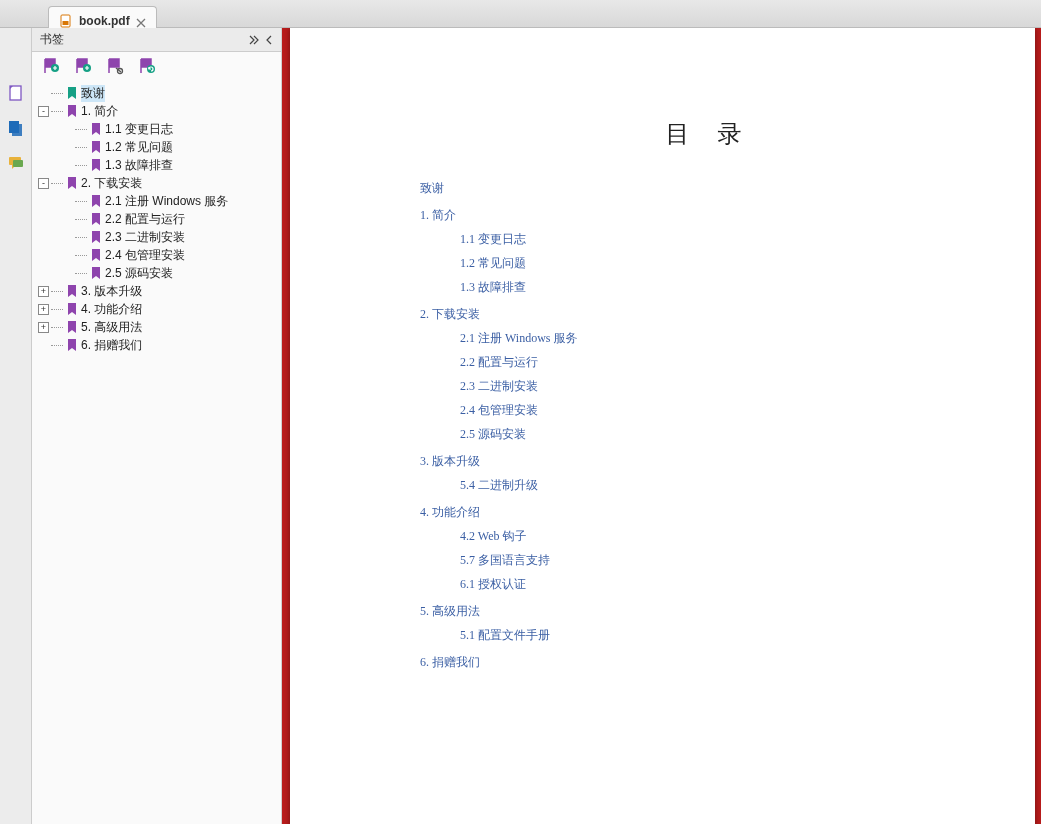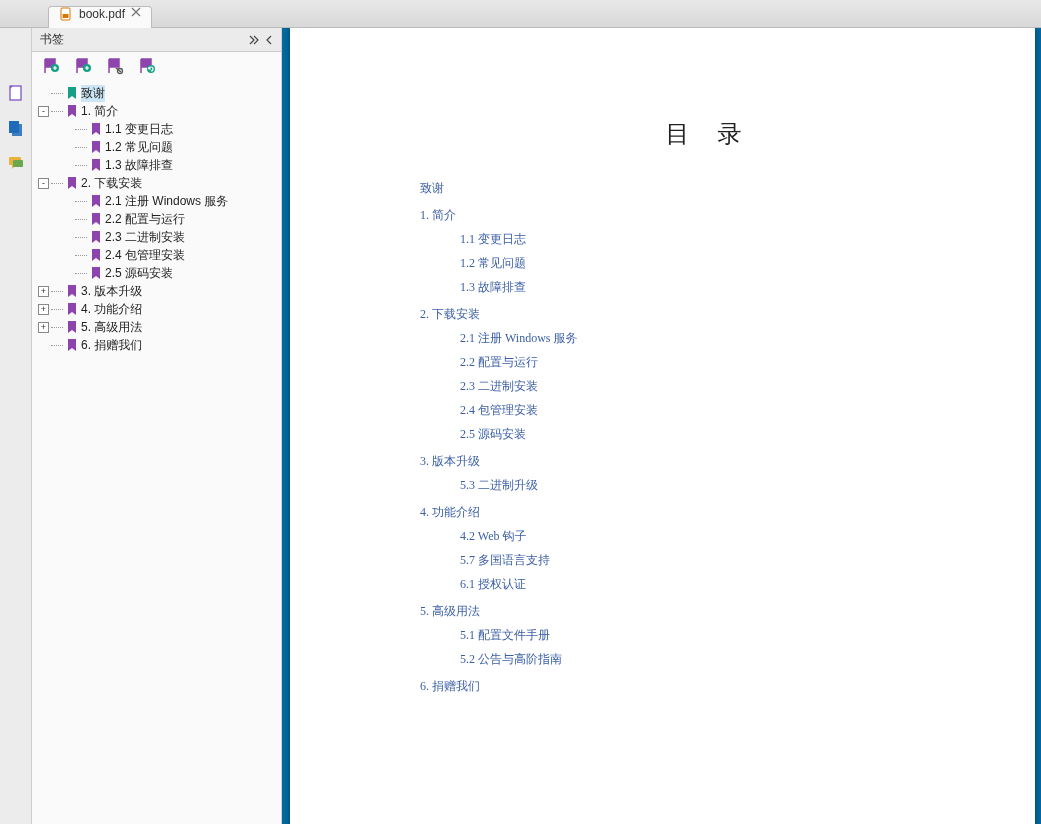--- a/index.html
+++ b/index.html
@@ -1,20 +1,20 @@
 <!DOCTYPE html>
 <html><head>
 <meta charset="utf-8">
 <style>
 * { margin:0; padding:0; box-sizing:border-box; }
 body { font-family: "Microsoft YaHei", "SimSun", sans-serif; font-size:12px; background:#f0f0f0; width:1041px; height:824px; overflow:hidden; position:relative; }
 
 
 .tab-bar { position:absolute; left:0; top:0; right:0; height:28px; background:linear-gradient(#e8e8e8,#d8d8d8); border-bottom:1px solid #bbb; display:flex; align-items:flex-end; padding-left:48px; }
-.tab { display:flex; align-items:flex-start; gap:6px; height:22px; padding:0 10px; background:#fafafa; border:1px solid #bbb; border-bottom:none; border-top-left-radius:4px; border-top-right-radius:4px; position:relative; top:1px; }
+.tab { display:flex; align-items:flex-end; gap:6px; height:22px; padding:0 10px; background:#fafafa; border:1px solid #bbb; border-bottom:none; border-top-left-radius:4px; border-top-right-radius:4px; position:relative; top:1px;font-weight:bold; }
 .tab .file-icon { width:14px; height:14px; display:inline-flex; align-items:center; justify-content:center; color:#d97706; }
 .tab .title { color:#333; }
 .tab .close { color:#888; cursor:pointer; }
 
 
 .left-toolbar { position:absolute; left:0; top:28px; width:32px; bottom:0; background:#ececec; border-right:1px solid #ccc; display:flex; flex-direction:column; align-items:center; padding-top:55px; gap:15px; }
 .tool-btn { width:20px; height:20px; display:flex; align-items:center; justify-content:center; cursor:pointer; }
 
 
 .side-panel { position:absolute; left:32px; top:28px; width:250px; bottom:0; background:#fafafa; border-right:1px solid #d0d0d0; display:flex; flex-direction:column; }
@@ -27,21 +27,21 @@
 
 .bookmark-tree { flex:1; overflow:auto; padding:4px 6px 8px 6px; }
 .tree-row { display:flex; align-items:center; height:18px; gap:2px; cursor:pointer; }
 .tree-row .exp { width:11px; height:11px; border:1px solid #888; background:#fff; display:flex; align-items:center; justify-content:center; font-size:9px; line-height:9px; color:#333; }
 .tree-row .exp.none { border:none; background:none; }
 .tree-row .bm-icon { width:14px; height:14px; display:flex; align-items:center; justify-content:center; }
 .tree-row .label { color:#222; white-space:nowrap; }
 .tree-row.selected .label { background:#cde6f7; }
 
 
-.doc-area { position:absolute; left:282px; top:28px; right:0; bottom:0; background:#0369a1; overflow:hidden; }
+.doc-area { position:absolute; left:282px; top:28px; right:0; bottom:0; background:#b91c1c; overflow:hidden; }
 .doc-page { position:absolute; left:8px; top:0; width:745px; height:1020px; background:#fff; box-shadow:0 0 6px rgba(0,0,0,.4); padding:90px 50px 50px 130px; font-family:"SimSun","Songti SC",serif; }
 .doc-title { text-align:center; font-size:24px; letter-spacing:28px; color:#222; font-family:"KaiTi","STKaiti",serif; margin-bottom:30px; padding-left:230px; padding-right:200px;}
 .toc-item { display:block; color:#3b5fa4; font-size:12px; margin:7px 0; cursor:pointer; font-family:"SimSun",serif; }
 .toc-l1 { margin-left:0; margin-top:10px; }
 .toc-l2 { margin-left:40px; }
 
 svg { display:block; }
 </style>
 </head>
 <body>
@@ -295,24 +295,23 @@
         <a class="toc-item toc-l2">1.1 变更日志</a>
         <a class="toc-item toc-l2">1.2 常见问题</a>
         <a class="toc-item toc-l2">1.3 故障排查</a>
         <a class="toc-item toc-l1">2. 下载安装</a>
         <a class="toc-item toc-l2">2.1 注册 Windows 服务</a>
         <a class="toc-item toc-l2">2.2 配置与运行</a>
         <a class="toc-item toc-l2">2.3 二进制安装</a>
         <a class="toc-item toc-l2">2.4 包管理安装</a>
         <a class="toc-item toc-l2">2.5 源码安装</a>
         <a class="toc-item toc-l1">3. 版本升级</a>
-        <a class="toc-item toc-l2">5.3 二进制升级</a>
+        <a class="toc-item toc-l2">5.4 二进制升级</a>
         <a class="toc-item toc-l1">4. 功能介绍</a>
         <a class="toc-item toc-l2">4.2 Web 钩子</a>
         <a class="toc-item toc-l2">5.7 多国语言支持</a>
         <a class="toc-item toc-l2">6.1 授权认证</a>
         <a class="toc-item toc-l1">5. 高级用法</a>
         <a class="toc-item toc-l2">5.1 配置文件手册</a>
-        <a class="toc-item toc-l2">5.2 公告与高阶指南</a>
         <a class="toc-item toc-l1">6. 捐赠我们</a>
       </div>
   </div>
 </div>
 
 </body></html>

